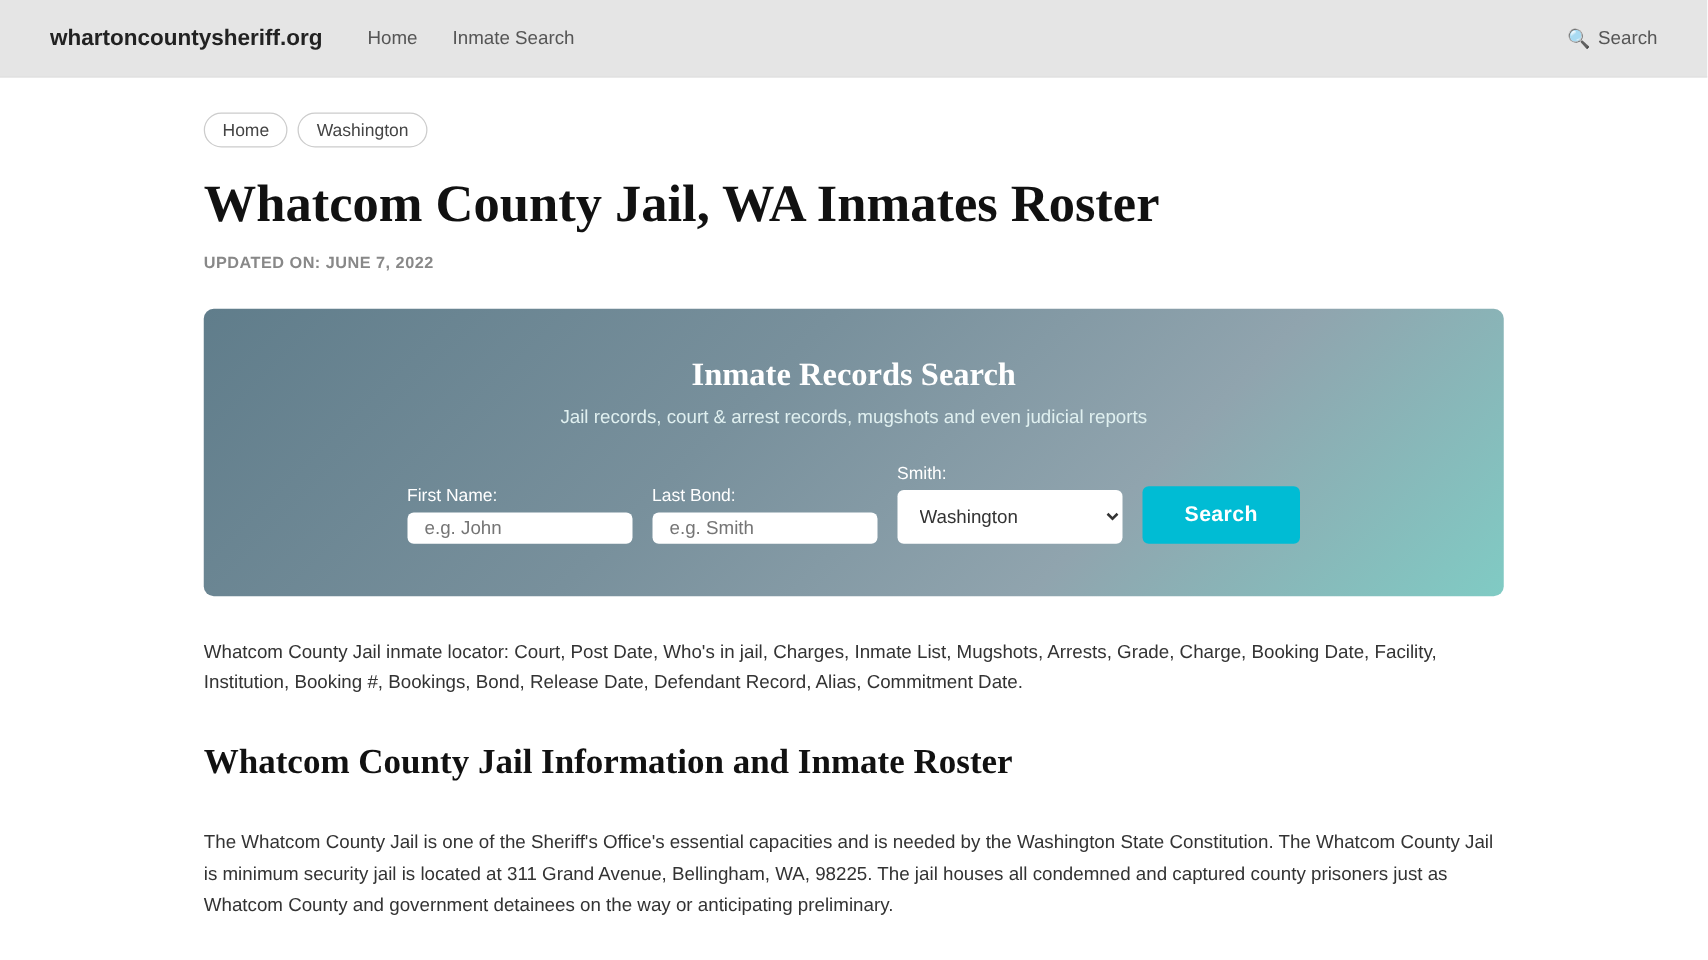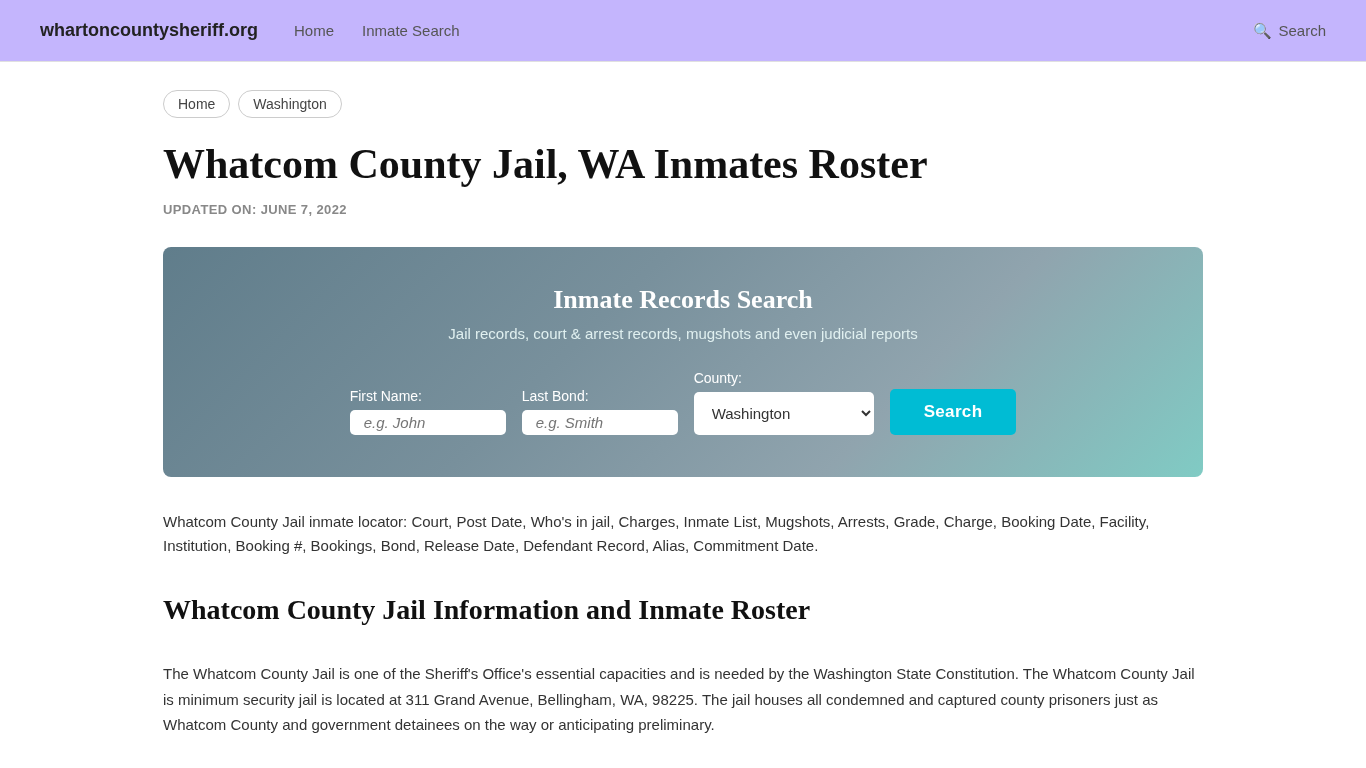--- a/index.html
+++ b/index.html
@@ -1,20 +1,20 @@
 <!DOCTYPE html>
 <html><head>
   <meta charset="utf-8">
   <style>
     * { box-sizing: border-box; margin: 0; padding: 0; }
     body { font-family: Georgia, 'Times New Roman', serif; background: #fff; color: #333; font-size: 16px; }
 
     
     nav {
-      background: #c4b5fd;
+      background: #e5e5e5;
       border-bottom: 1px solid #e0e0e0;
       padding: 0 40px;
       display: flex;
       align-items: center;
       height: 62px;
       gap: 36px;
     }
     .nav-brand {
       font-family: Arial, sans-serif;
       font-size: 18px;
@@ -136,27 +136,26 @@
       align-items: flex-start;
       gap: 6px;
     }
     .form-label {
       font-family: Arial, sans-serif;
       font-size: 14px;
       color: #fff;
       font-weight: 500;
     }
     .form-input {
-      width: 156px;
+      width: 180px;
       padding: 4px 14px;
       border: none;
       border-radius: 5px;
       font-size: 15px;
       color: #aaa;
-      font-style: italic;
       background: #fff;
       outline: none;
     }
     .form-select {
       width: 180px;
       padding: 12px 14px;
       border: none;
       border-radius: 5px;
       font-size: 15px;
       color: #333;
@@ -239,21 +238,21 @@
     <div class="search-form">
       <div class="form-group">
         <label class="form-label">First Name:</label>
         <input class="form-input" type="text" placeholder="e.g. John" style="">
       </div>
       <div class="form-group">
         <label class="form-label">Last Bond:</label>
         <input class="form-input" type="text" placeholder="e.g. Smith" style="">
       </div>
       <div class="form-group">
-        <label class="form-label">County:</label>
+        <label class="form-label">Smith:</label>
         <select class="form-select" id="state-select"><option value="Alabama">Alabama</option><option value="Alaska">Alaska</option><option value="Arizona">Arizona</option><option value="Arkansas">Arkansas</option><option value="California">California</option><option value="Colorado">Colorado</option><option value="Connecticut">Connecticut</option><option value="Delaware">Delaware</option><option value="Florida">Florida</option><option value="Georgia">Georgia</option><option value="Hawaii">Hawaii</option><option value="Idaho">Idaho</option><option value="Illinois">Illinois</option><option value="Indiana">Indiana</option><option value="Iowa">Iowa</option><option value="Kansas">Kansas</option><option value="Kentucky">Kentucky</option><option value="Louisiana">Louisiana</option><option value="Maine">Maine</option><option value="Maryland">Maryland</option><option value="Massachusetts">Massachusetts</option><option value="Michigan">Michigan</option><option value="Minnesota">Minnesota</option><option value="Mississippi">Mississippi</option><option value="Missouri">Missouri</option><option value="Montana">Montana</option><option value="Nebraska">Nebraska</option><option value="Nevada">Nevada</option><option value="New Hampshire">New Hampshire</option><option value="New Jersey">New Jersey</option><option value="New Mexico">New Mexico</option><option value="New York">New York</option><option value="North Carolina">North Carolina</option><option value="North Dakota">North Dakota</option><option value="Ohio">Ohio</option><option value="Oklahoma">Oklahoma</option><option value="Oregon">Oregon</option><option value="Pennsylvania">Pennsylvania</option><option value="Rhode Island">Rhode Island</option><option value="South Carolina">South Carolina</option><option value="South Dakota">South Dakota</option><option value="Tennessee">Tennessee</option><option value="Texas">Texas</option><option value="Utah">Utah</option><option value="Vermont">Vermont</option><option value="Virginia">Virginia</option><option value="Washington" selected="">Washington</option><option value="West Virginia">West Virginia</option><option value="Wisconsin">Wisconsin</option><option value="Wyoming">Wyoming</option></select>
       </div>
       <button class="search-btn">Search</button>
     </div>
   </div>
 
   <p class="description-text">Whatcom County Jail inmate locator: Court, Post Date, Who's in jail, Charges, Inmate List, Mugshots, Arrests, Grade, Charge, Booking Date, Facility, Institution, Booking #, Bookings, Bond, Release Date, Defendant Record, Alias, Commitment Date.</p>
 
   <h2 class="section-heading">Whatcom County Jail Information and Inmate Roster</h2>
 

